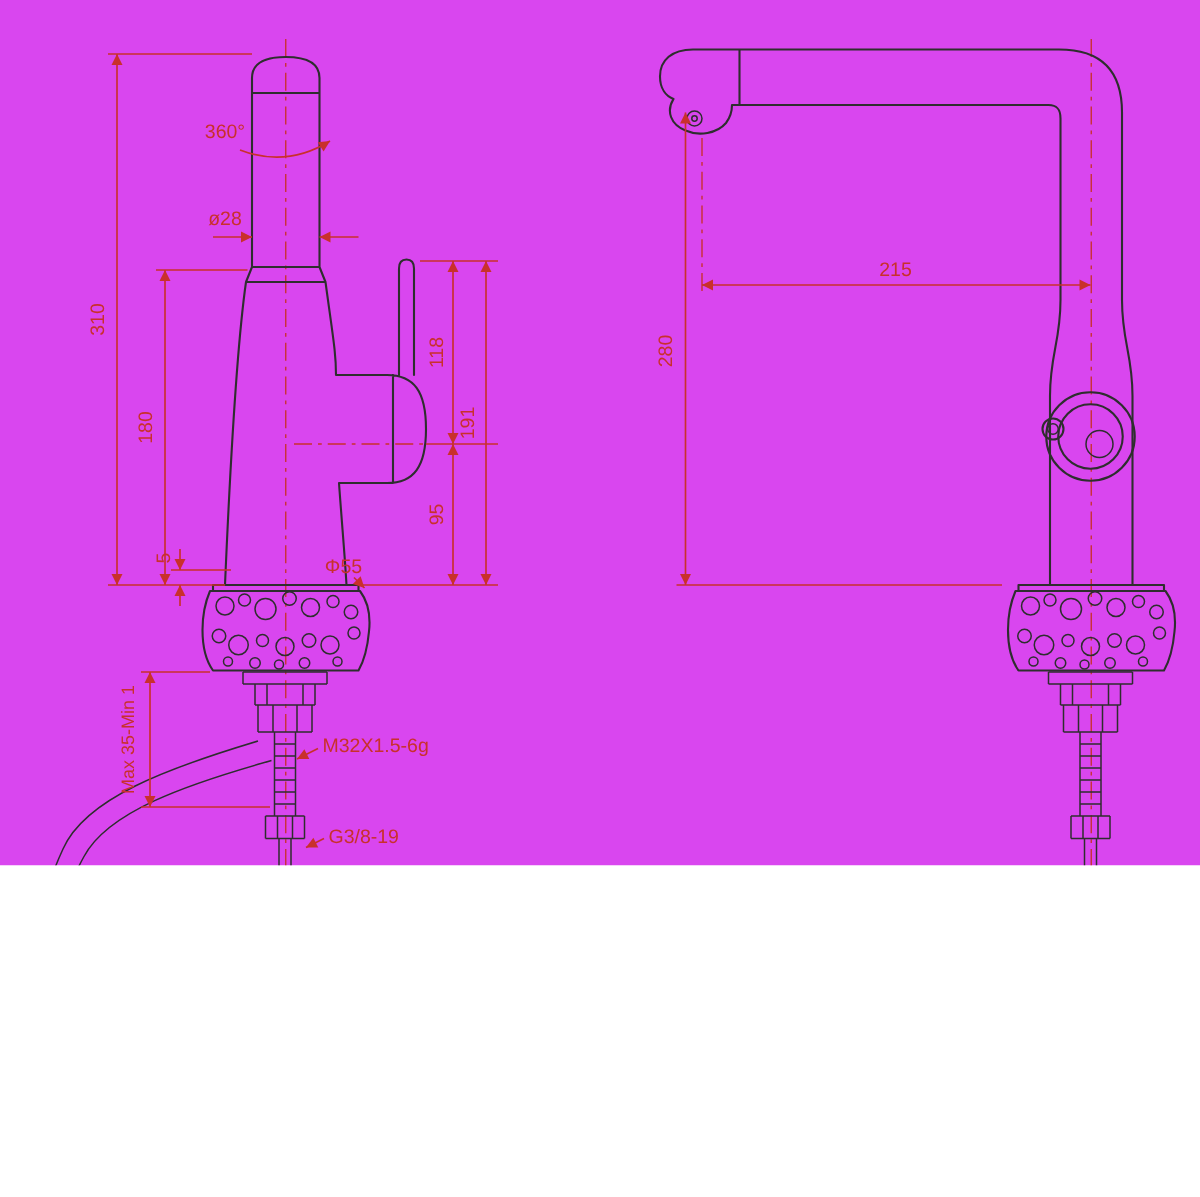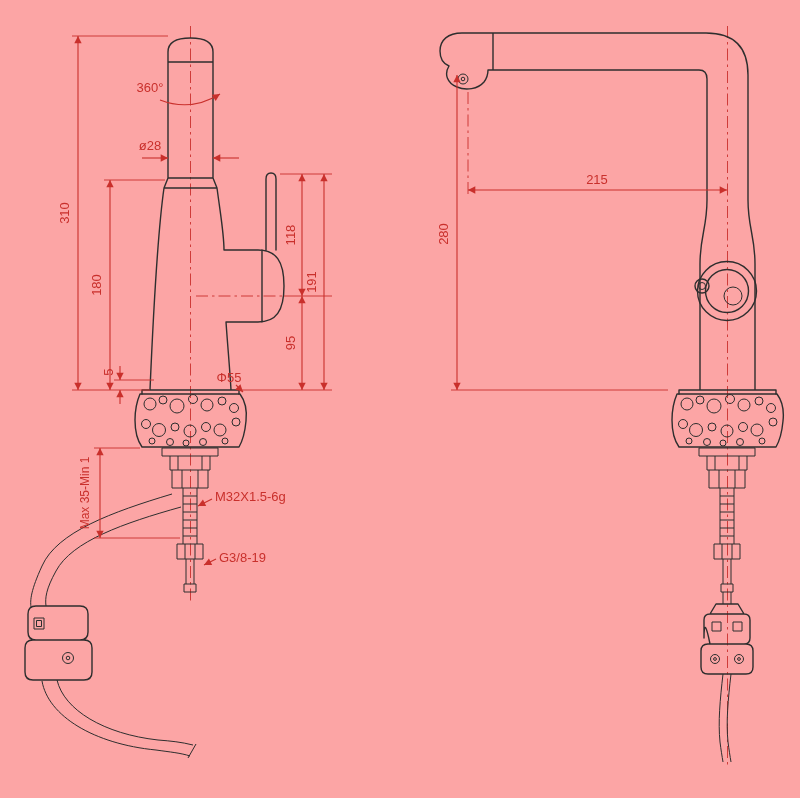--- a/index.html
+++ b/index.html
@@ -1,16 +1,16 @@
 <!DOCTYPE html>
 <html style="--line: #2e2e2e; --dim: #c9302c; --background: #ffffff;"><head>
 <meta charset="utf-8">
 <style>
   html,body{margin:0;padding:0;background:#ffffff;}
-  .sheet{position:relative;width:800px;height:798px;background:#fca5a5;overflow:hidden;
+  .sheet{position:relative;width:800px;height:577px;background:#d946ef;overflow:hidden;
          font-family:"Liberation Sans",sans-serif;}
   svg{display:block;}
   .ln{stroke:var(--line,#2e2e2e);stroke-width:1.4;fill:none;stroke-linecap:round;stroke-linejoin:round;}
   .lnthin{stroke:var(--line,#2e2e2e);stroke-width:1;fill:none;}
   .dim{stroke:var(--dim,#c9302c);stroke-width:1.1;fill:none;}
   .ext{stroke:var(--dim,#c9302c);stroke-width:0.9;fill:none;}
   .cl{stroke:var(--dim,#c9302c);stroke-width:0.9;fill:none;stroke-dasharray:12 4 2.5 4;}
   .dimtext{fill:var(--dim,#c9302c);font-size:13px;font-family:"Liberation Sans",sans-serif;}
   .dimtext.small{font-size:12px;}
   .arrowhead{fill:var(--dim,#c9302c);}

